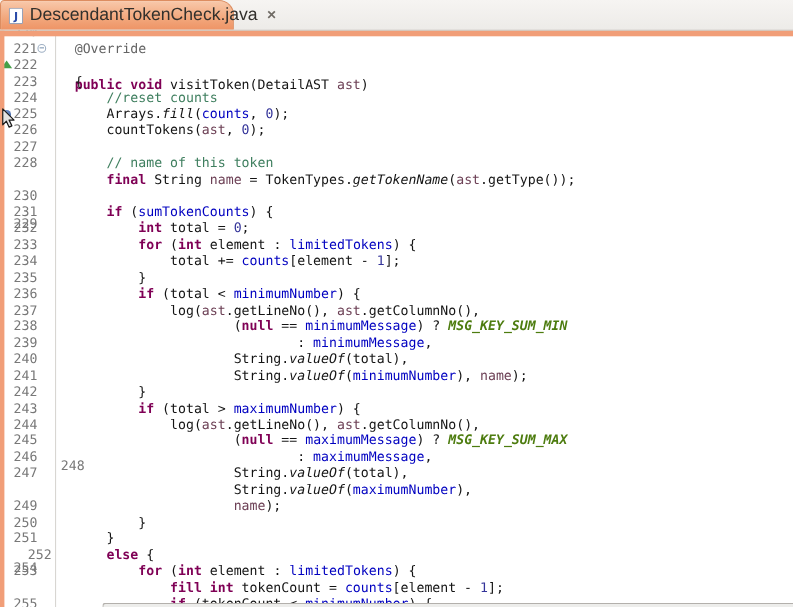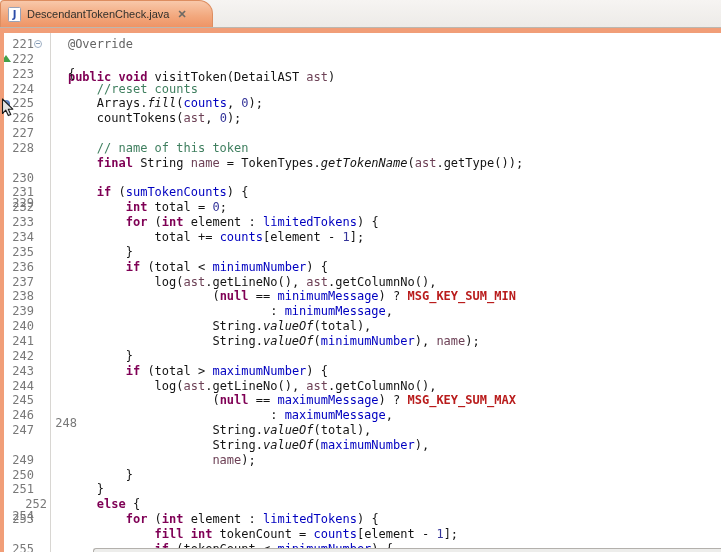--- a/index.html
+++ b/index.html
@@ -6,21 +6,21 @@
   #stage{position:relative;width:721px;height:552px;overflow:hidden;background:#ffffff;
          font-family:"Liberation Sans",sans-serif;}
 
   
   .tabbar{position:absolute;left:0;top:0;width:721px;height:27px;
           background:linear-gradient(#f6f4f2,#edebe8);border-bottom:1px solid #bcb7af;}
   .tab{position:absolute;left:0;top:0;height:27px;width:213px;box-sizing:border-box;
        background:linear-gradient(#f8c8aa,#f2a77c 60%,#ee9466);
        border:1px solid #dd8d60;border-bottom:none;border-radius:4px 14px 0 0;
        display:flex;align-items:center;padding:0 8px 0 7px;cursor:default;}
-  .tab-label{font-size:11px;color:#32302c;margin:0 6px 0 6px;white-space:nowrap;}
+  .tab-label{font-size:16px;color:#32302c;margin:0 6px 0 6px;white-space:nowrap;}
   .tab-close{font-size:11px;color:#6f6a64;font-weight:bold;margin-left:2px;line-height:1;}
   .file-icon{width:13px;height:15px;flex:0 0 auto;}
 
   
   .accent-top{position:absolute;left:0;top:28px;width:721px;height:5px;z-index:6;}
   .accent-left{position:absolute;left:0;top:28px;width:4px;height:524px;z-index:6;}
 
   
   .viewport{position:absolute;left:0;top:28px;width:721px;height:524px;overflow:hidden;background:#ffffff;}
   .fold-rule{position:absolute;left:50px;top:0;width:1px;height:524px;background:#d8d6d2;}
@@ -30,21 +30,21 @@
         line-height:14.848px;height:14.848px;white-space:pre;}
   .code{position:absolute;left:39px;top:0;margin:0;
         font-family:"DejaVu Sans Mono",monospace;font-size:12px;line-height:14.848px;}
   .code-line{position:absolute;white-space:pre;height:14.848px;}
 
   
   .t-d{color:#141414}
   .t-k{color:#7f0055;font-weight:bold}
   .t-c{color:#3f7f5f}
   .t-f{color:#0000c0}
-  .t-sf{color:#b91c1c;font-weight:bold;}
+  .t-sf{color:#4d7c0f;font-weight:bold;font-style:italic}
   .t-sm{color:#141414;font-style:italic}
   .t-p{color:#6d4156}
   .t-a{color:#646464}
   .t-n{color:#333399}
 
   
   .bp-dot{position:absolute;left:2px;width:8px;height:8px;border-radius:50%;
           background:radial-gradient(circle at 35% 30%,#7d9fd4,#2c53a0);}
   .arrow-up{position:absolute;left:1px;width:0;height:0;
             border-left:5px solid transparent;border-right:5px solid transparent;

